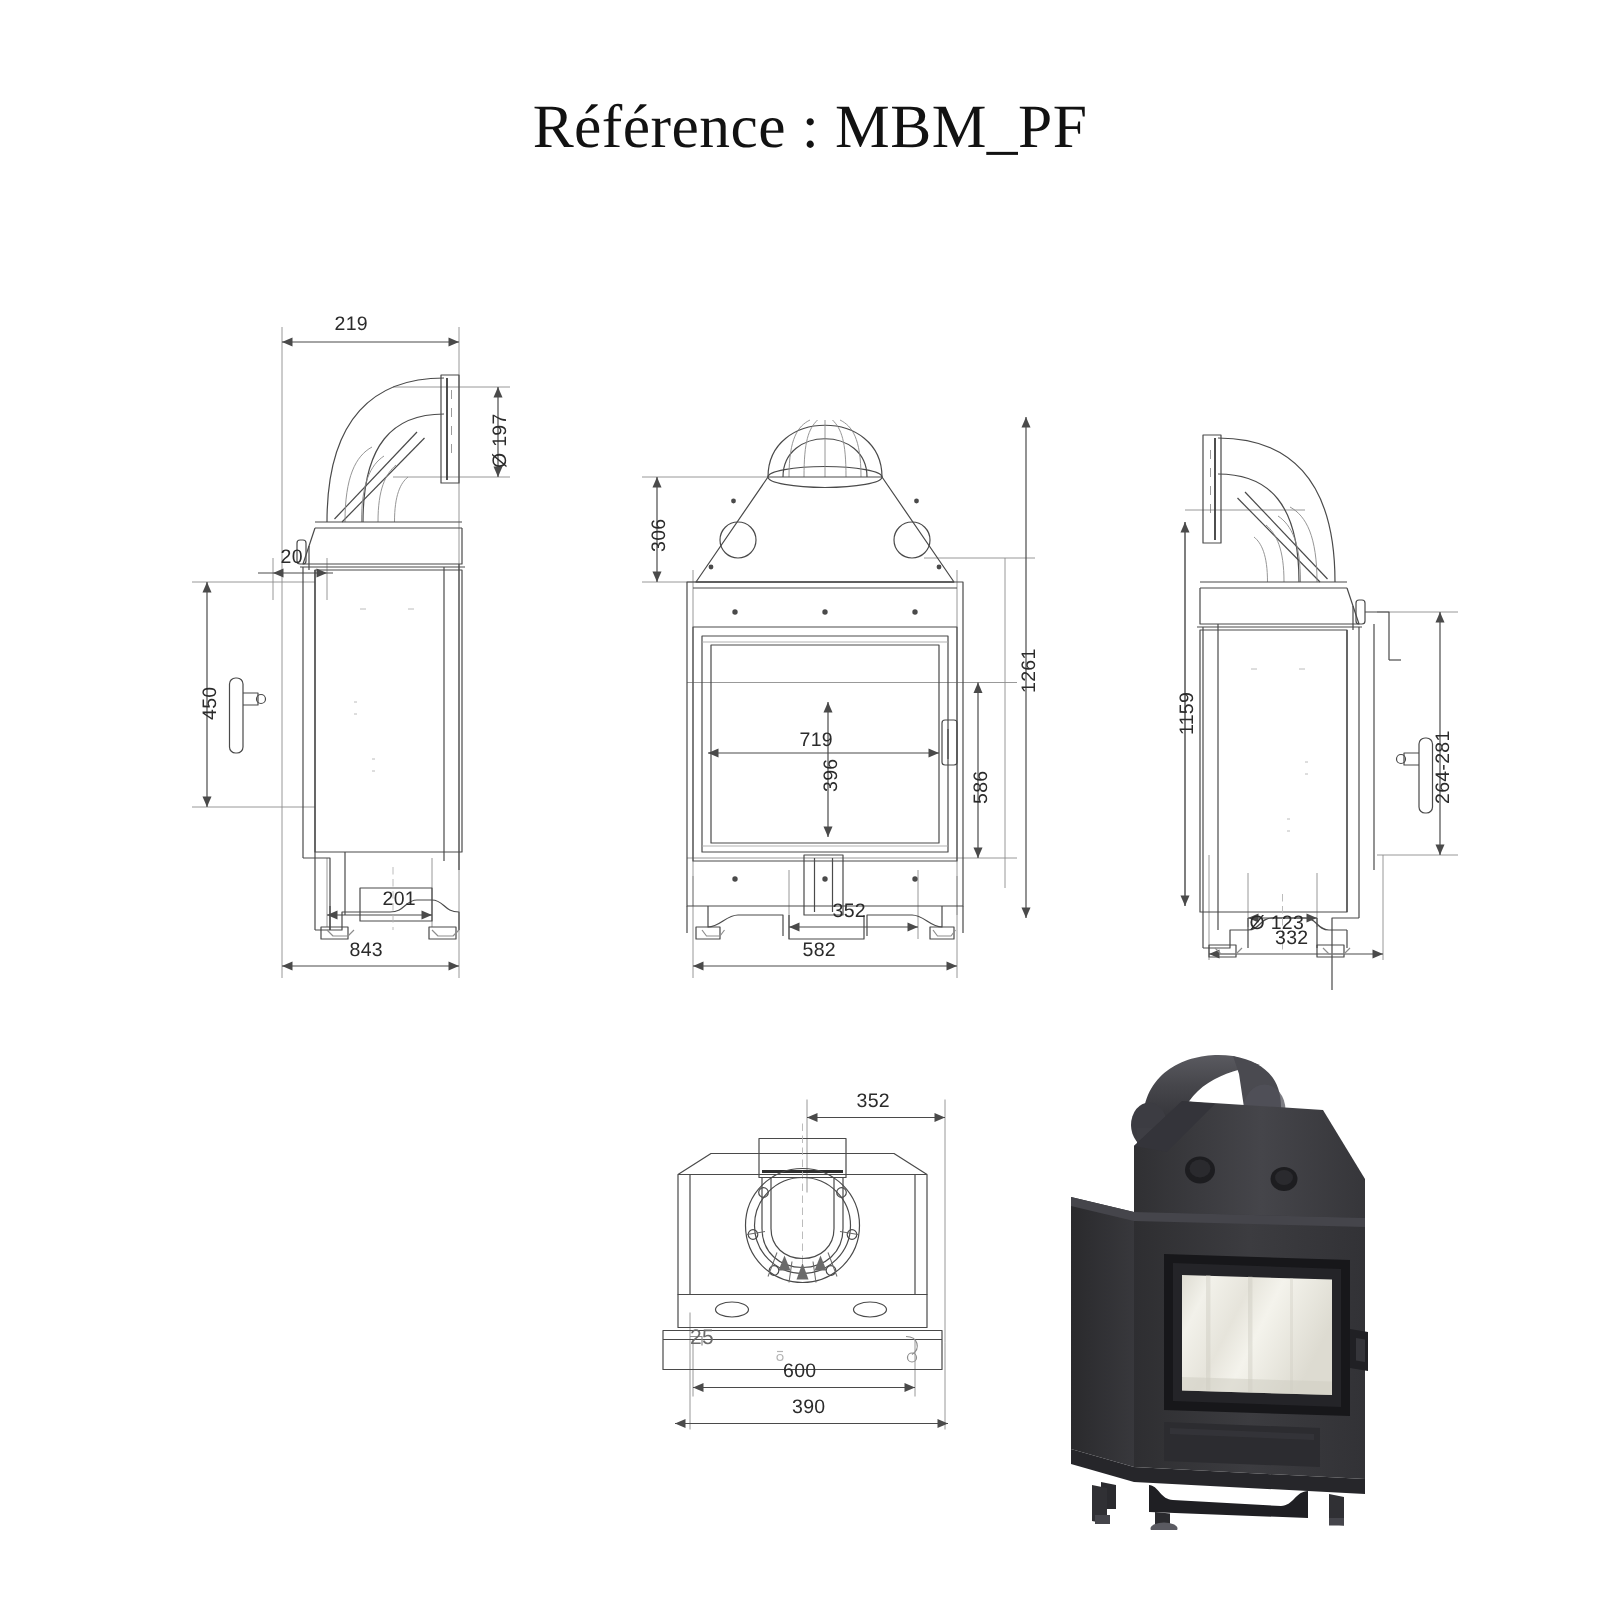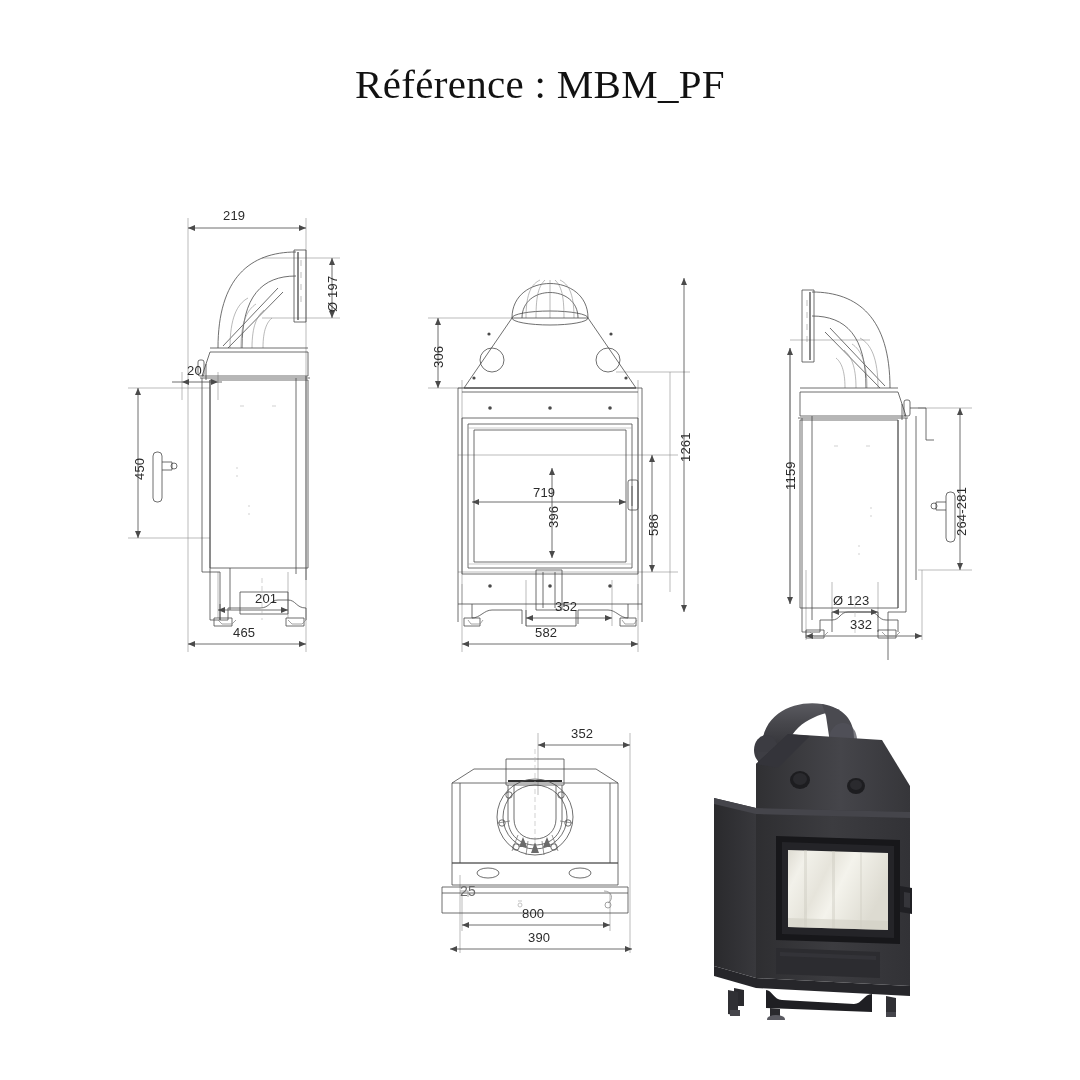--- a/index.html
+++ b/index.html
@@ -174,21 +174,21 @@
           <line x1="152" y1="378" x2="152" y2="420"></line>
         </g>
       </g>
     </svg>
 
     <div class="dim" style="left:113px;top:8px;">219</div>
     <div class="dim v" style="left:215px;top:112px;">Ø 197</div>
     <div class="dim" style="left:77px;top:163px;">20</div>
     <div class="dim v" style="left:22px;top:280px;">450</div>
     <div class="dim" style="left:118px;top:391px;margin-left:27px;">201</div>
-    <div class="dim" style="left:123px;top:425px;">465</div>
+    <div class="dim" style="left:123px;top:425px;">843</div>
   </div>
 
   <div class="view" style="left:400px;top:240px;width:300px;height:420px;">
     <svg width="300" height="420" viewBox="0 0 300 420">
       <g fill="none" stroke="#4a4a4a" stroke-width="0.8" stroke-linejoin="round">
 
         <g stroke="#8d8d8d" stroke-width="0.6">
           <line x1="28" y1="78" x2="112" y2="78"></line>
           <line x1="28" y1="148" x2="64" y2="148"></line>
           <line x1="58" y1="215" x2="278" y2="215"></line>
@@ -424,21 +424,21 @@
         <path d="M60 392 l4 4 l10 0 l4 -4" stroke="#8d8d8d"></path>
         <path d="M132 392 l4 4 l10 0 l4 -4" stroke="#8d8d8d"></path>
         <path d="M82 372 L82 392 M128 372 L128 392"></path>
         <g stroke="#b4b4b4" stroke-width="0.6" stroke-dasharray="5 3">
           <line x1="105" y1="356" x2="105" y2="396"></line>
         </g>
       </g>
     </svg>
     <div class="dim v" style="left:33px;top:250px;">1159</div>
     <div class="dim v" style="left:204px;top:296px;">264-281</div>
-    <div class="dim" style="left:83px;top:353px;">Ø 123</div>
+    <div class="dim" style="left:83px;top:367px;">Ø 123</div>
     <div class="dim" style="left:100px;top:377px;text-align:center;">332</div>
   </div>
 
   <div class="view" style="left:430px;top:715px;width:270px;height:250px;">
     <svg width="270" height="250" viewBox="0 0 270 250">
       <g fill="none" stroke="#4a4a4a" stroke-width="0.8" stroke-linejoin="round">
 
         <g stroke="#8d8d8d" stroke-width="0.6">
           <line x1="108" y1="18" x2="108" y2="80"></line>
           <line x1="200" y1="18" x2="200" y2="180"></line>
@@ -513,21 +513,21 @@
         <line x1="12" y1="178" x2="198" y2="178"></line>
 
         <path d="M30 176 L38 176 L38 182" stroke="#8d8d8d"></path>
         <path d="M174 176 C182 176 184 184 178 188" stroke="#8d8d8d"></path>
         <circle cx="178" cy="190" r="3" stroke="#8d8d8d"></circle>
         <circle cx="90" cy="190" r="2" stroke="#b4b4b4"></circle>
         <path d="M88 186 L92 186" stroke="#b4b4b4"></path>
       </g>
     </svg>
     <div class="dim" style="left:141px;top:11px;">352</div>
-    <div class="dim" style="left:92px;top:191px;">800</div>
+    <div class="dim" style="left:92px;top:191px;">600</div>
     <div class="dim" style="left:98px;top:215px;">390</div>
     <div class="dim tiny" style="left:30px;top:168px;">25</div>
   </div>
 
   <div class="photo">
     <svg width="230" height="330" viewBox="0 0 230 330">
       <defs>
         <linearGradient id="gBody" x1="0" y1="0" x2="1" y2="0">
           <stop offset="0" stop-color="#2e2e31"></stop>
           <stop offset="0.5" stop-color="#3c3c40"></stop>

